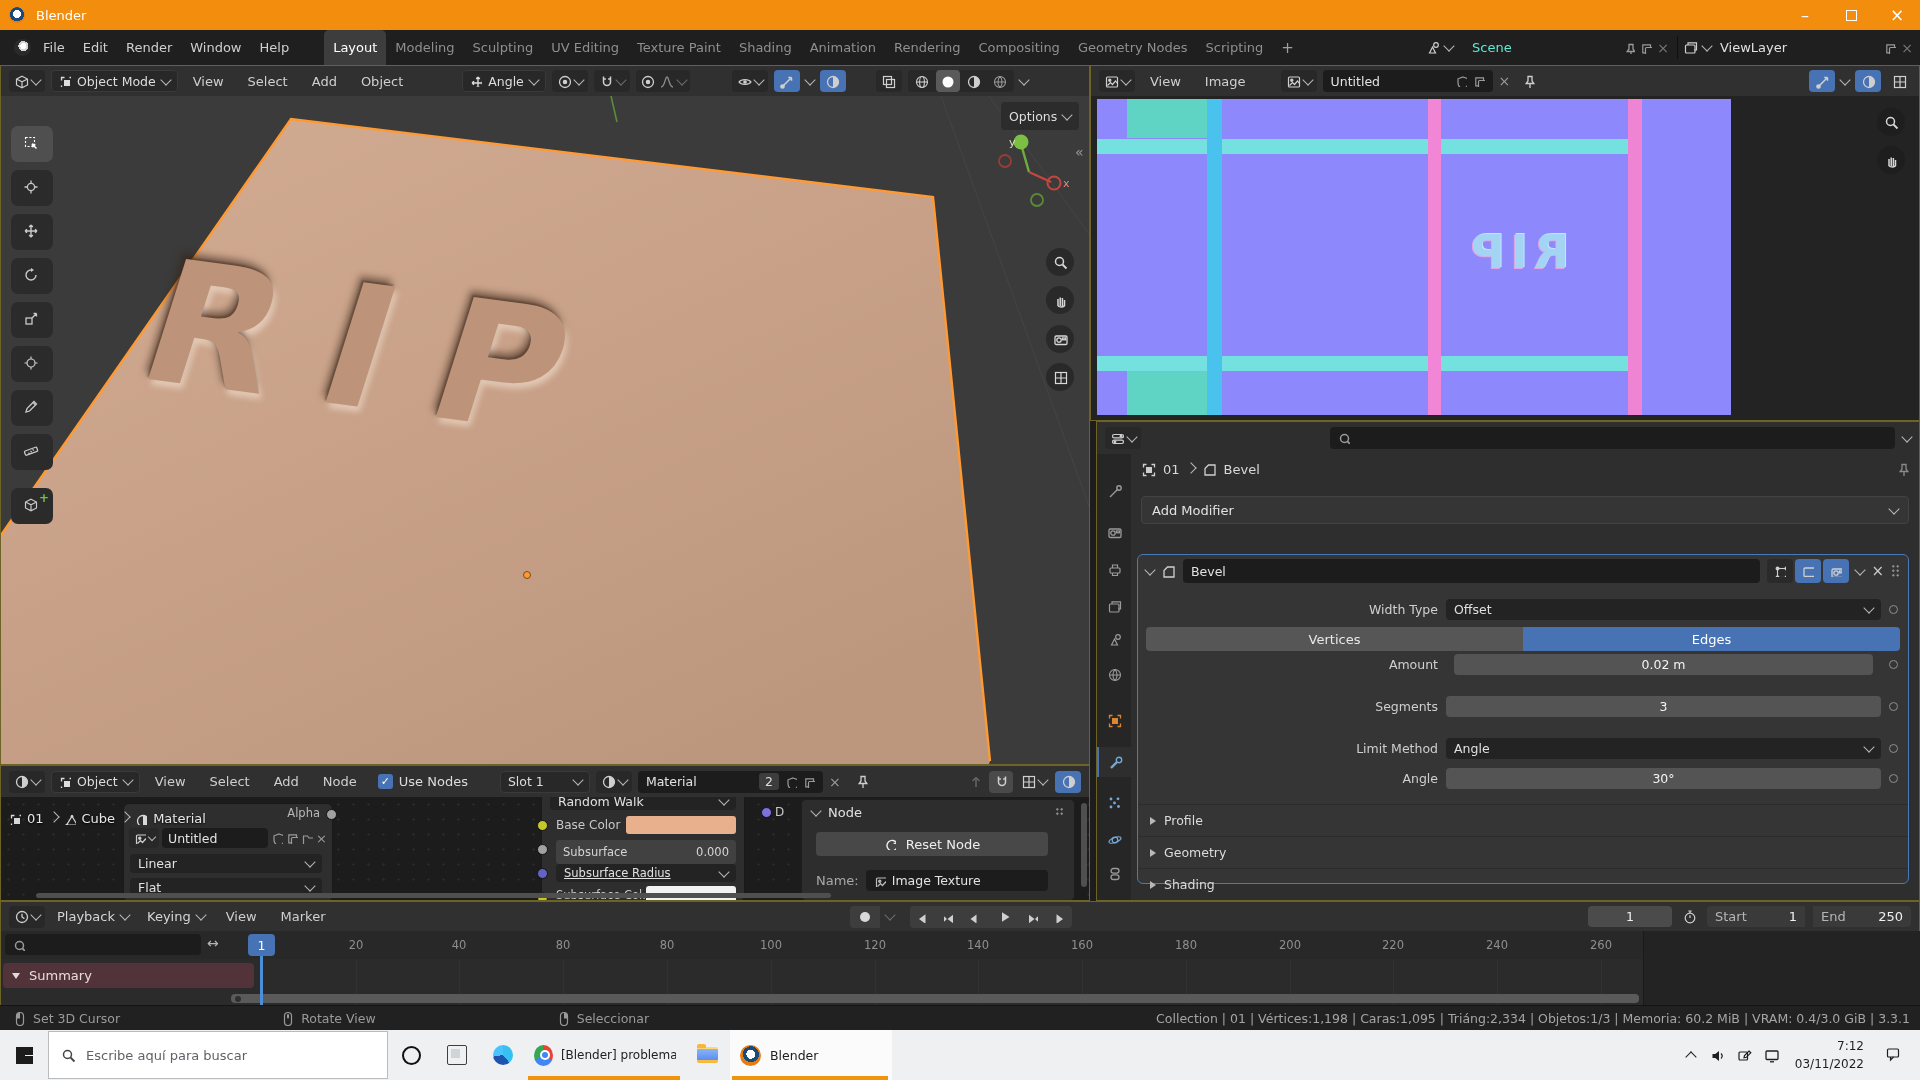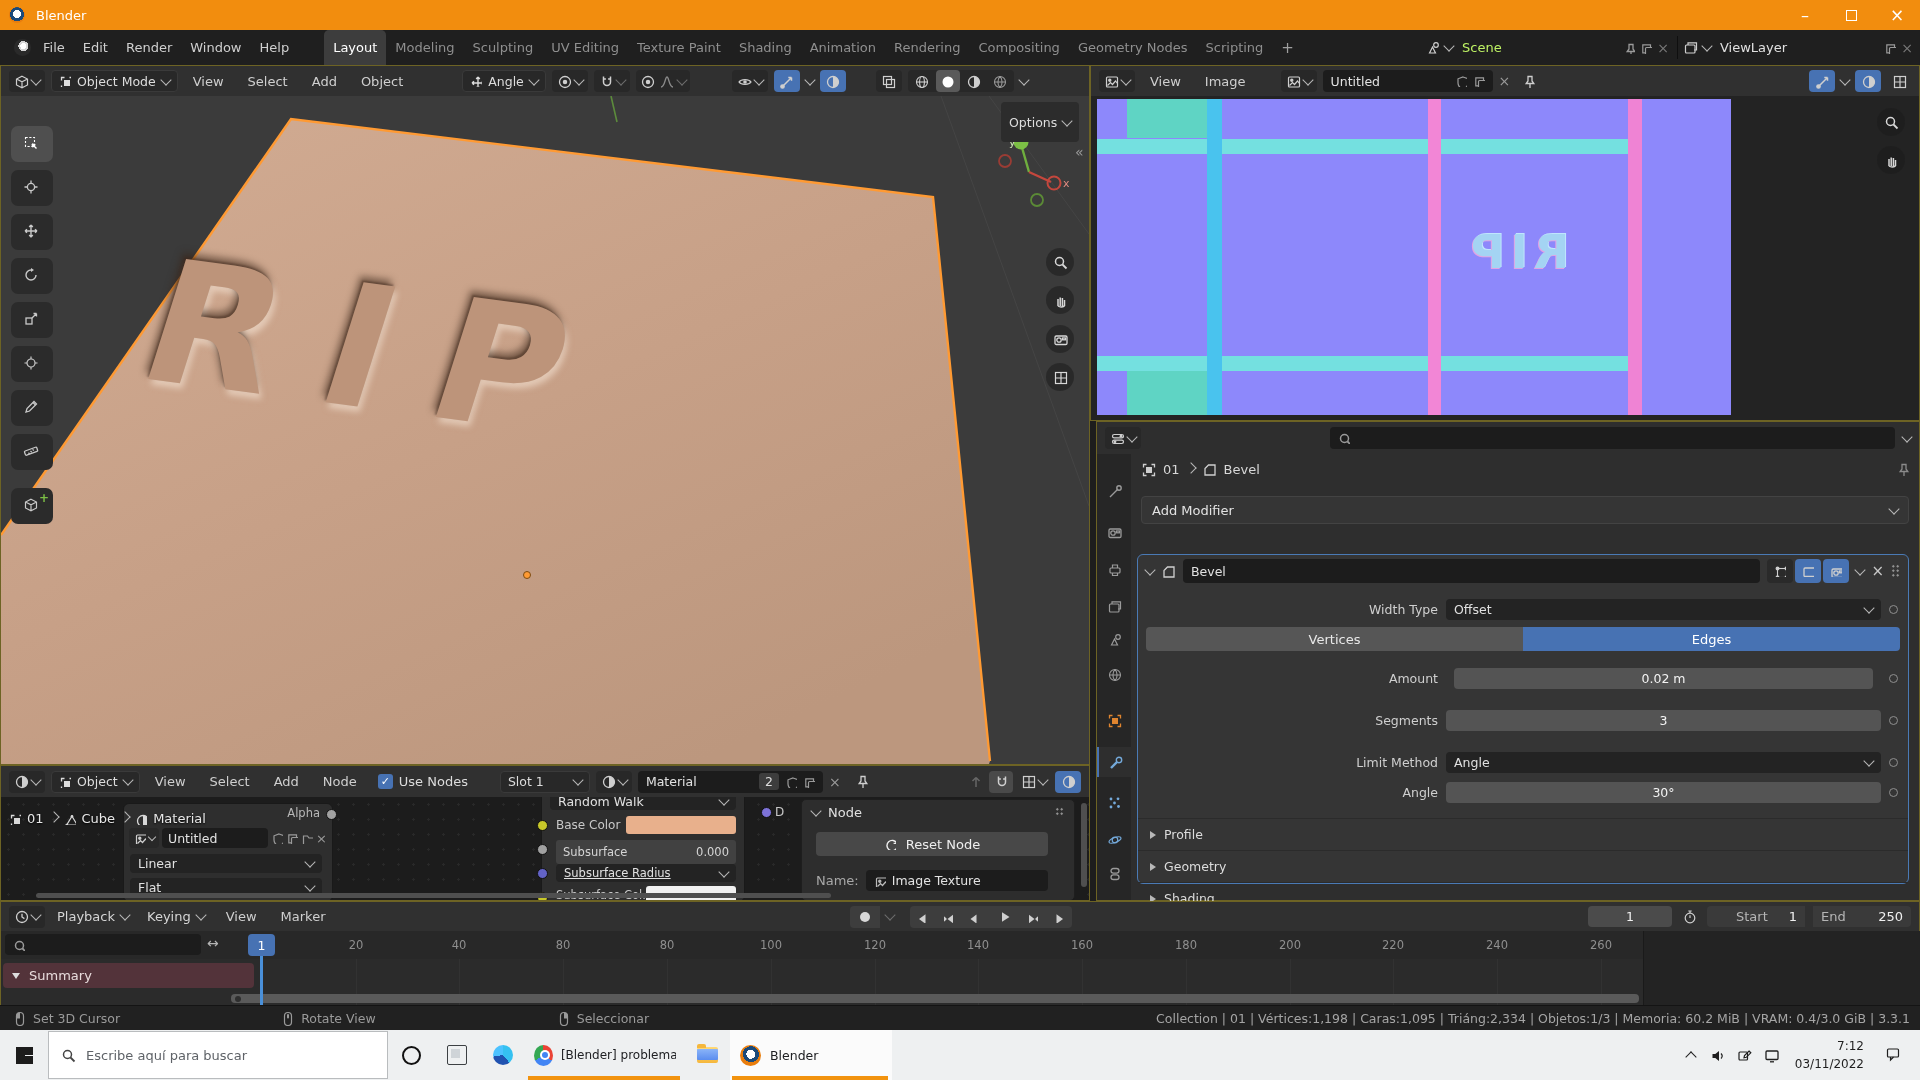--- a/index.html
+++ b/index.html
@@ -317,21 +317,21 @@
   <span class="menu" style="color:#8f8f8f">Geometry Nodes</span>
   <span class="menu" style="color:#8f8f8f">Scripting</span>
   <span class="menu" style="color:#9f9f9f;font-size:15px;">+</span>
 </div>
 
 <div class="abs flex" style="left:1425px;top:34px;width:248px;height:27px;gap:5px;">
   <svg class="i" style="color:#cfcfcf">
       <use href="#sym-scene"></use>
     </svg>
   <span class="chv"></span>
-  <span style="color:#bef264;margin-left:4px;flex:1;">Scene</span>
+  <span style="color:#5eead4;margin-left:14px;flex:1;">Scene</span>
   <svg class="i12" style="color:#9a9a9a">
       <use href="#sym-pin"></use>
     </svg>
   <svg class="i12" style="color:#9a9a9a">
       <use href="#sym-copy"></use>
     </svg>
   <span style="color:#777;font-size:14px;margin-right:4px;">×</span>
 </div>
 <div class="abs" style="left:1677px;top:36px;width:1px;height:23px;background:#0f0f0f;"></div>
 <div class="abs flex" style="left:1683px;top:34px;width:232px;height:27px;gap:5px;">
@@ -493,21 +493,21 @@
           <use href="#sym-cam"></use>
         </svg>
       </span>
     <span class="circbtn abs" style="left:1045px;top:267px;">
         <svg class="i">
           <use href="#sym-grid"></use>
         </svg>
       </span>
     <span class="abs" style="left:1074px;top:48px;color:#9a9a9a;font-size:14px;">«</span>
 
-    <span class="abs flex" style="left:1000px;top:6px;height:16px;background:#2c2c2c;border-radius:4px;padding:12px 8px;gap:6px;color:#ddd;font-size:12.5px;">
+    <span class="abs flex" style="left:1000px;top:6px;height:28px;background:#2c2c2c;border-radius:4px;padding:0 8px;gap:6px;color:#ddd;font-size:12.5px;">
       <span>Options</span>
         <span class="chv"></span>
     </span>
 
     <div class="abs" style="left:10px;top:30px;display:flex;flex-direction:column;gap:8px;">
       <span class="toolbtn active">
           <svg class="i18">
             <use href="#sym-selbox"></use>
           </svg>
         </span>
@@ -767,21 +767,21 @@
             <span style="flex:1">Offset</span>
             <span class="chv"></span>
           </span>
         <span class="dot-anim"></span>
       </div>
 
       <div class="flex" style="margin:6px 8px 0 8px;height:24px;border-radius:4px;overflow:hidden;">
         <span class="flex" style="flex:1;height:100%;background:#565656;justify-content:center;color:#e8e8e8;">Vertices</span>
         <span class="flex" style="flex:1;height:100%;background:#4772b3;justify-content:center;color:#fff;">Edges</span>
       </div>
-      <div class="flex" style="margin-top:15px;height:24px;padding:0 10px;gap:16px;">
+      <div class="flex" style="margin-top:1px;height:24px;padding:0 10px;gap:16px;">
         <span style="width:290px;text-align:right;color:#cfcfcf;font-size:12.5px;">Amount</span>
         <span class="slider" style="flex:1;">
             <span>0.02 m</span>
           </span>
         <span class="dot-anim"></span>
       </div>
       <div class="flex" style="margin-top:18px;height:24px;padding:0 10px;gap:8px;">
         <span style="width:290px;text-align:right;color:#cfcfcf;font-size:12.5px;">Segments</span>
         <span class="slider" style="flex:1;">
             <span>3</span>
@@ -1051,21 +1051,21 @@
         </span>
     </span>
     <span style="flex:1"></span>
     <span class="slider" style="width:84px;background:#4b4b4b;">
         <span>1</span>
       </span>
     <svg class="i" style="color:#cfcfcf;margin:0 4px;">
         <use href="#sym-stopw"></use>
       </svg>
     <span class="flex" style="width:98px;height:21px;background:#3a3a3a;border-radius:4px 0 0 4px;padding:0 8px;box-sizing:border-box;">
-      <span style="color:#b5b5b5;flex:1;text-align:center;">Start</span>
+      <span style="color:#b5b5b5;flex:1;">Start</span>
       <span style="color:#f0f0f0;">1</span>
     </span>
     <span class="flex" style="width:98px;height:21px;background:#3a3a3a;border-radius:0 4px 4px 0;margin-left:2px;padding:0 8px;box-sizing:border-box;">
       <span style="color:#b5b5b5;flex:1;">End</span>
       <span style="color:#f0f0f0;">250</span>
     </span>
   </div>
 
   <div class="abs" style="left:0;top:29px;width:1642px;height:28px;background:#282828;border-bottom:1px solid #1f1f1f;">
     <span class="field" style="position:absolute;left:4px;top:3px;width:196px;height:21px;gap:7px;color:#9a9a9a;">

